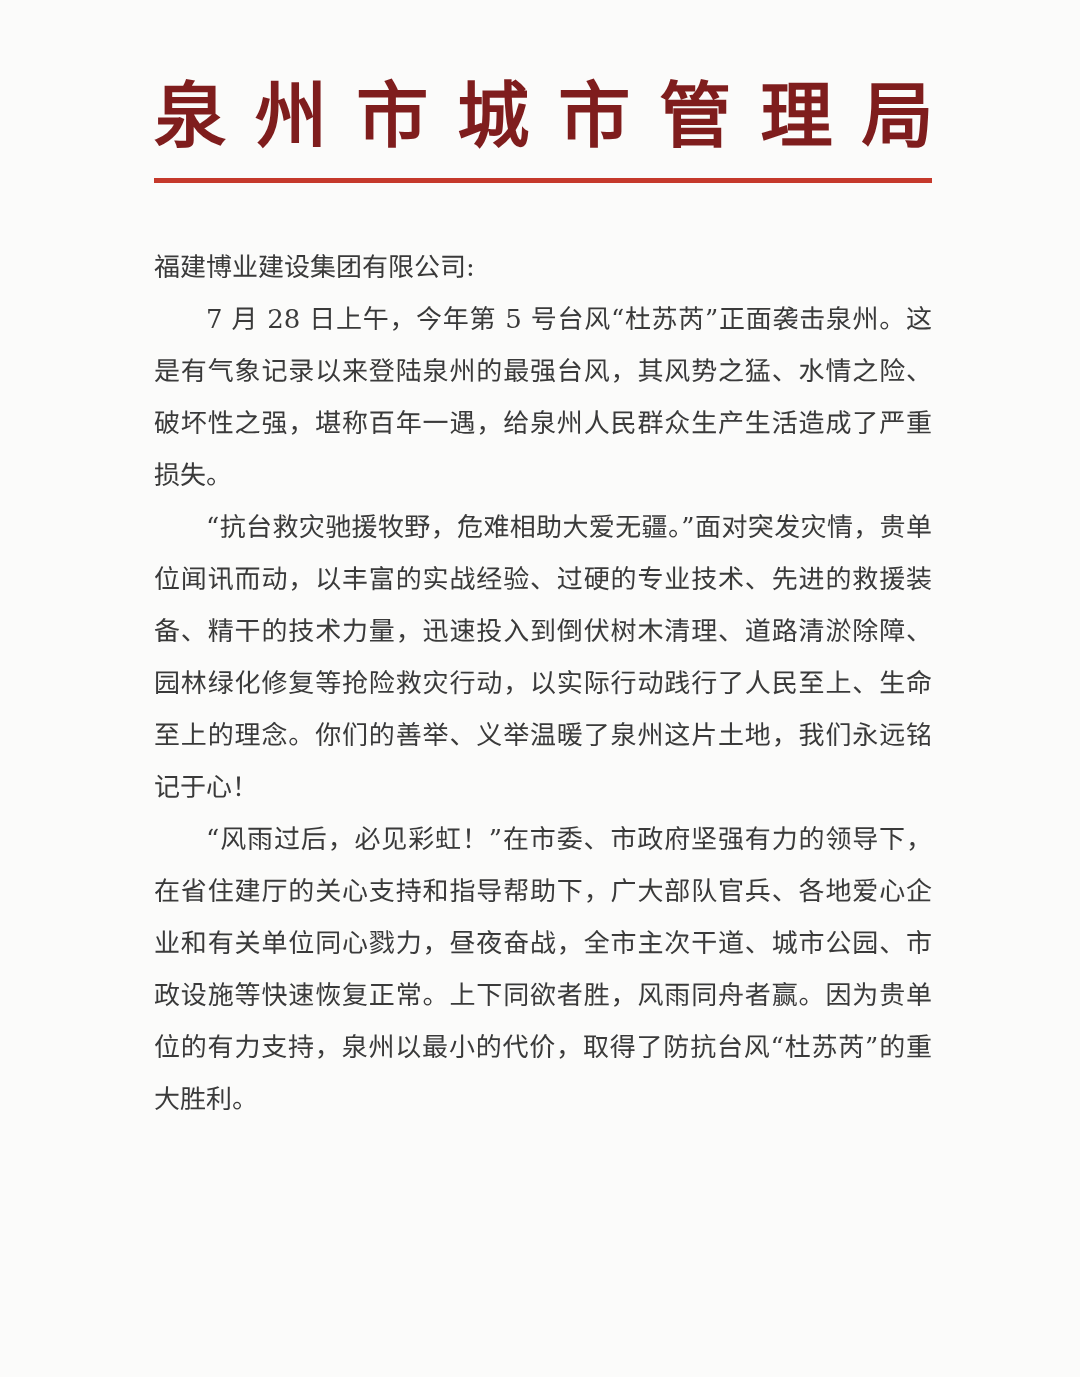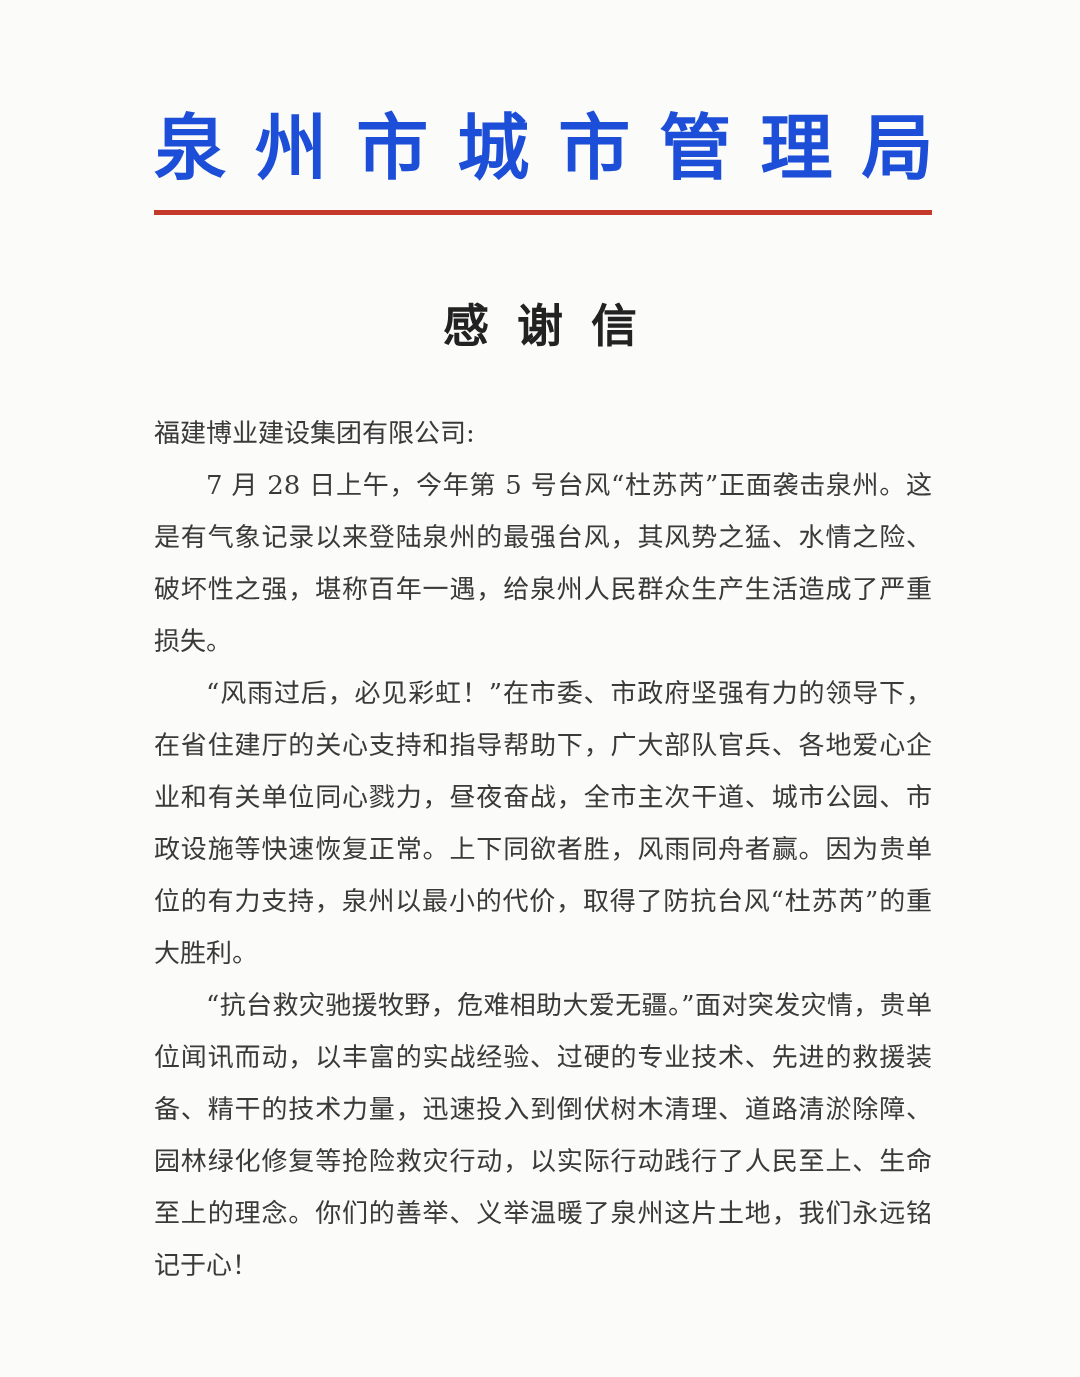--- a/index.html
+++ b/index.html
@@ -15,25 +15,25 @@
     background: #fbfbfa;
     overflow: hidden;
     font-family: "DejaVu Serif", "Liberation Serif", serif;
   }
   .content {
     width: 778px;
     margin-left: 154px;
   }
   
   .agency-name {
-    padding-top: 112px;
+    padding-top: 80px;
     font-size: 72px;
     line-height: 1;
     font-weight: bold;
-    color: #1d4ed8;
+    color: #7f1d1d;
     white-space: nowrap;
     text-align: center;
     text-align-last: justify;
     -moz-text-align-last: justify;
     letter-spacing: 2px;
   }
   
   .red-rule {
     margin-top: 26px;
     height: 5px;
@@ -70,23 +70,22 @@
 </head>
 <body>
 
 <div class="page">
   <div class="content">
 
     <div class="agency-name">泉 州 市 城 市 管 理 局</div>
 
     <div class="red-rule"></div>
 
-    <h1 class="letter-title">感 谢 信</h1>
 
     <div class="letter-body">
       <p class="salutation">福建博业建设集团有限公司:</p>
       <p class="para">7 月 28 日上午，今年第 5 号台风“杜苏芮”正面袭击泉州。这是有气象记录以来登陆泉州的最强台风，其风势之猛、水情之险、破坏性之强，堪称百年一遇，给泉州人民群众生产生活造成了严重损失。</p>
+      <p class="para">“抗台救灾驰援牧野，危难相助大爱无疆。”面对突发灾情，贵单位闻讯而动，以丰富的实战经验、过硬的专业技术、先进的救援装备、精干的技术力量，迅速投入到倒伏树木清理、道路清淤除障、园林绿化修复等抢险救灾行动，以实际行动践行了人民至上、生命至上的理念。你们的善举、义举温暖了泉州这片土地，我们永远铭记于心！</p>
       <p class="para">“风雨过后，必见彩虹！”在市委、市政府坚强有力的领导下，在省住建厅的关心支持和指导帮助下，广大部队官兵、各地爱心企业和有关单位同心戮力，昼夜奋战，全市主次干道、城市公园、市政设施等快速恢复正常。上下同欲者胜，风雨同舟者赢。因为贵单位的有力支持，泉州以最小的代价，取得了防抗台风“杜苏芮”的重大胜利。</p>
-      <p class="para">“抗台救灾驰援牧野，危难相助大爱无疆。”面对突发灾情，贵单位闻讯而动，以丰富的实战经验、过硬的专业技术、先进的救援装备、精干的技术力量，迅速投入到倒伏树木清理、道路清淤除障、园林绿化修复等抢险救灾行动，以实际行动践行了人民至上、生命至上的理念。你们的善举、义举温暖了泉州这片土地，我们永远铭记于心！</p>
     </div>
 
   </div>
 </div>
 
 </body></html>

